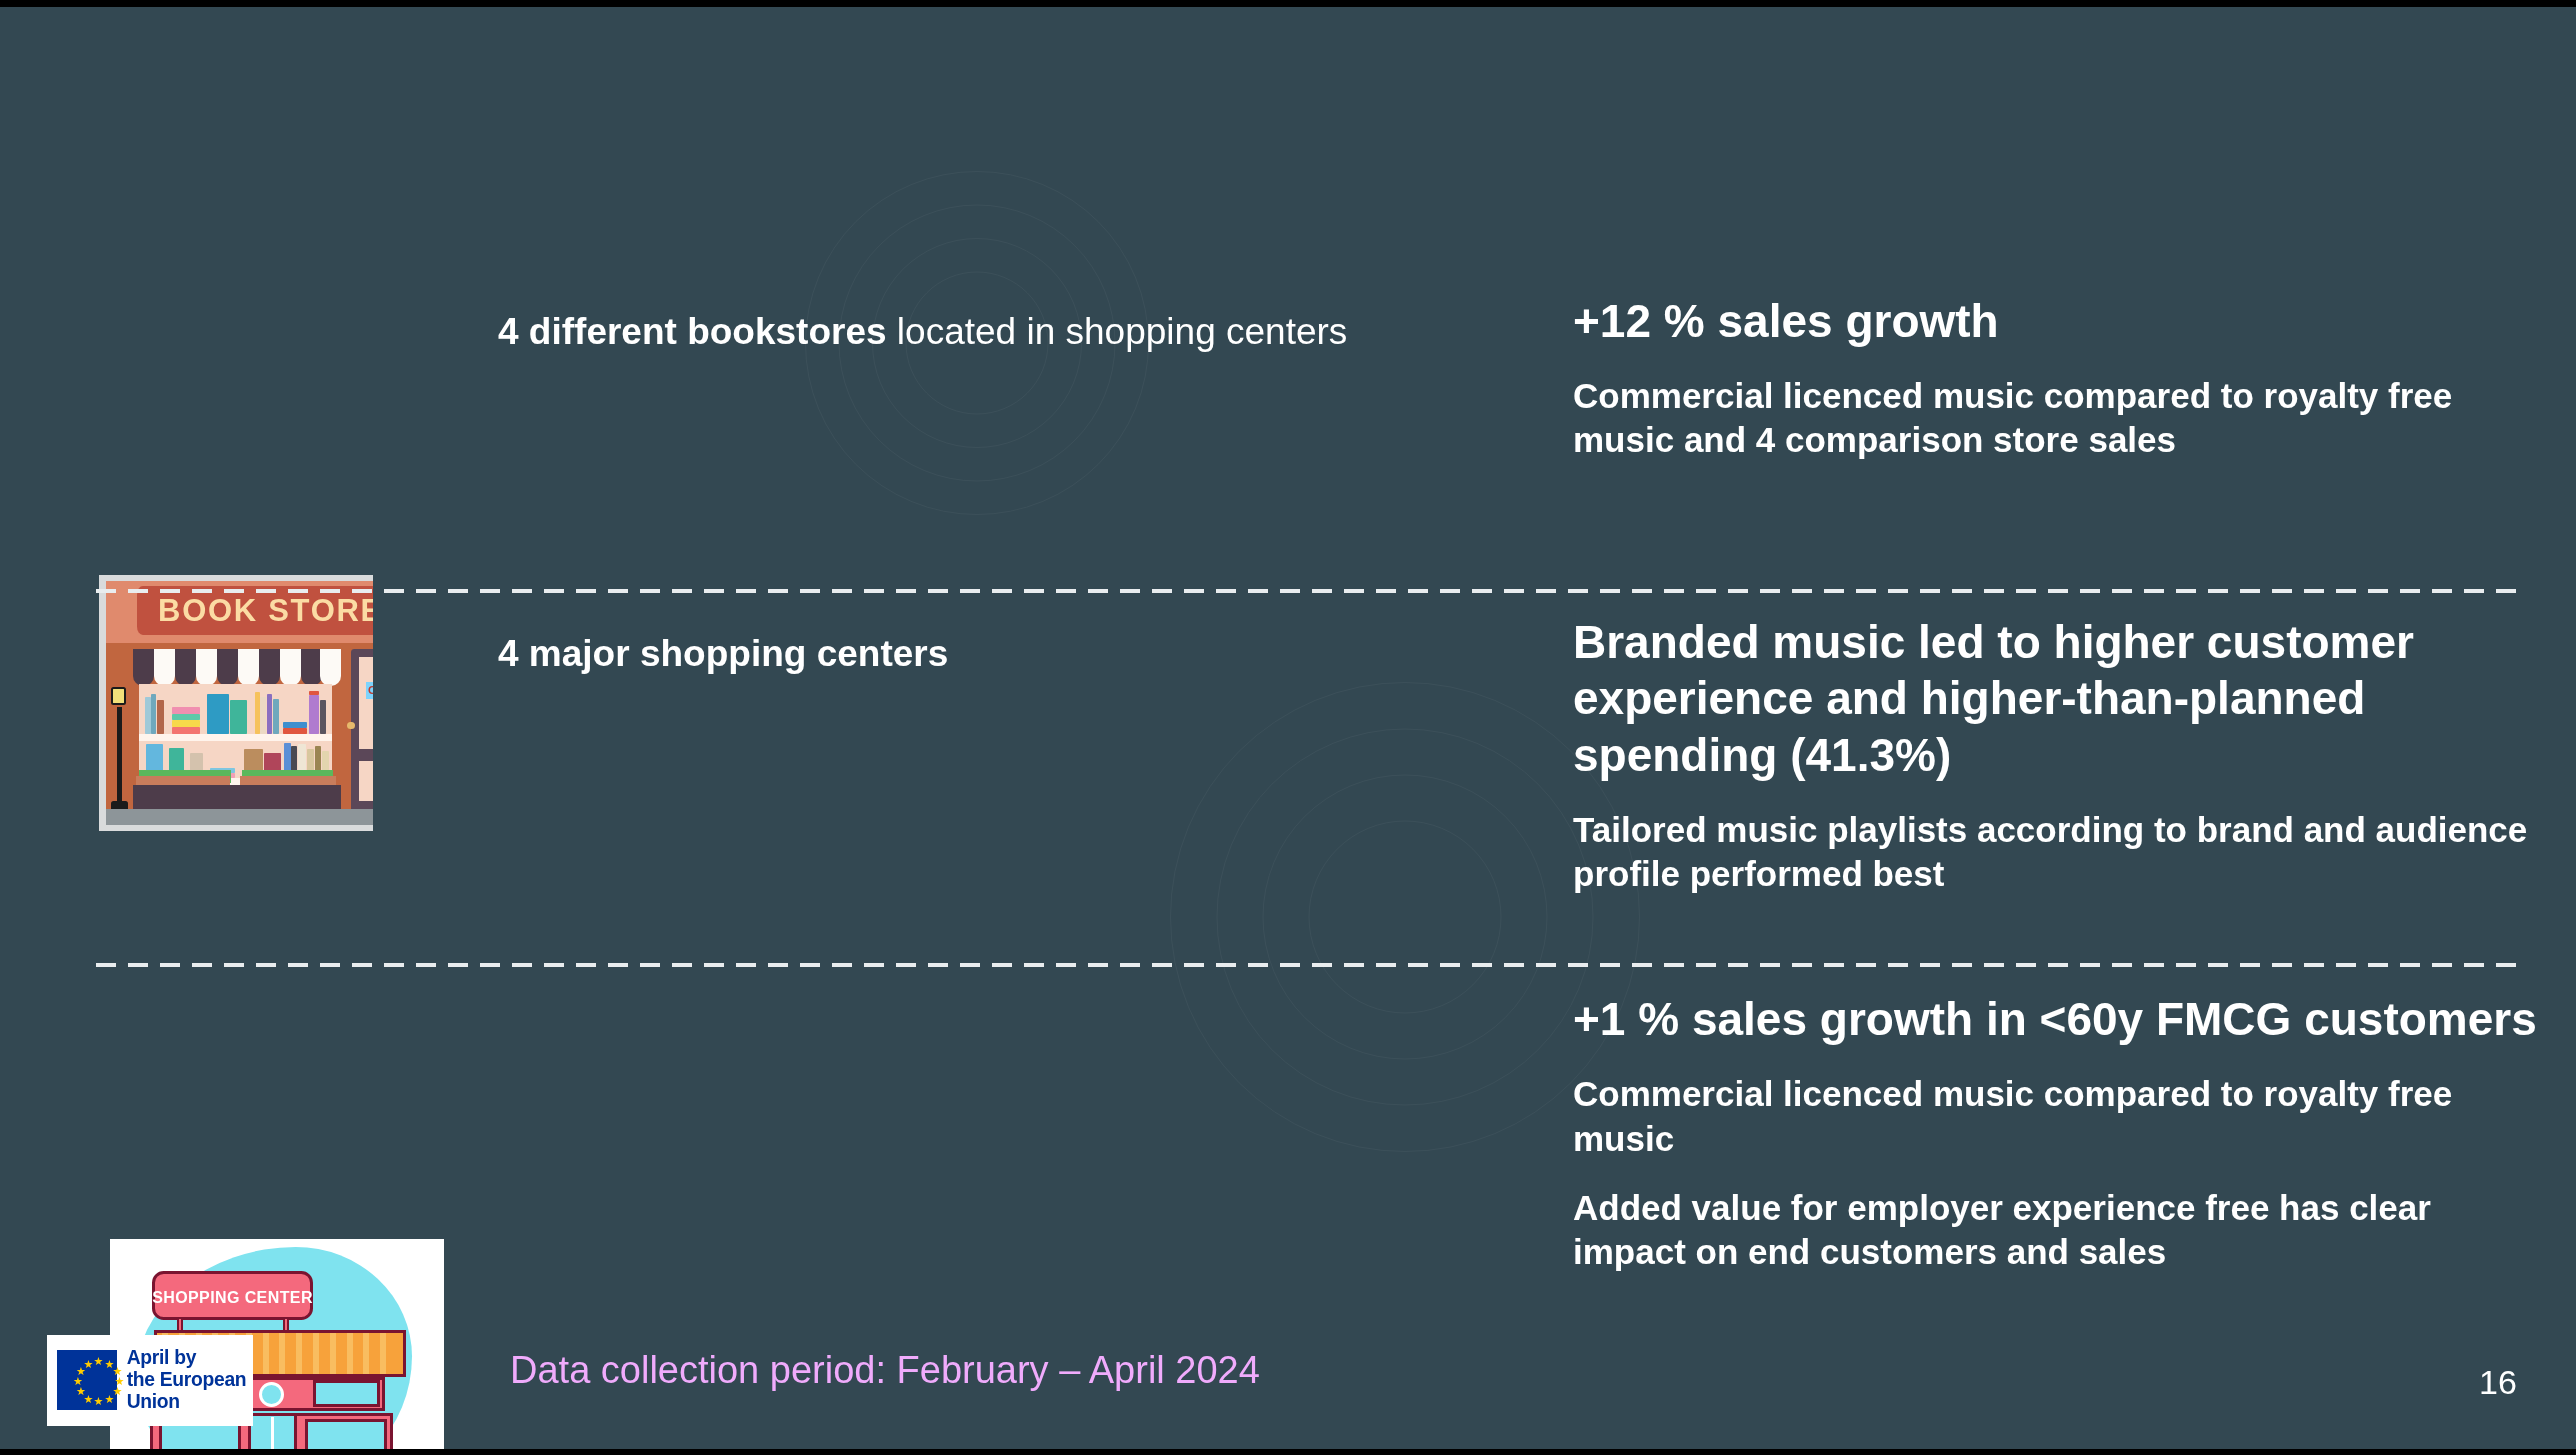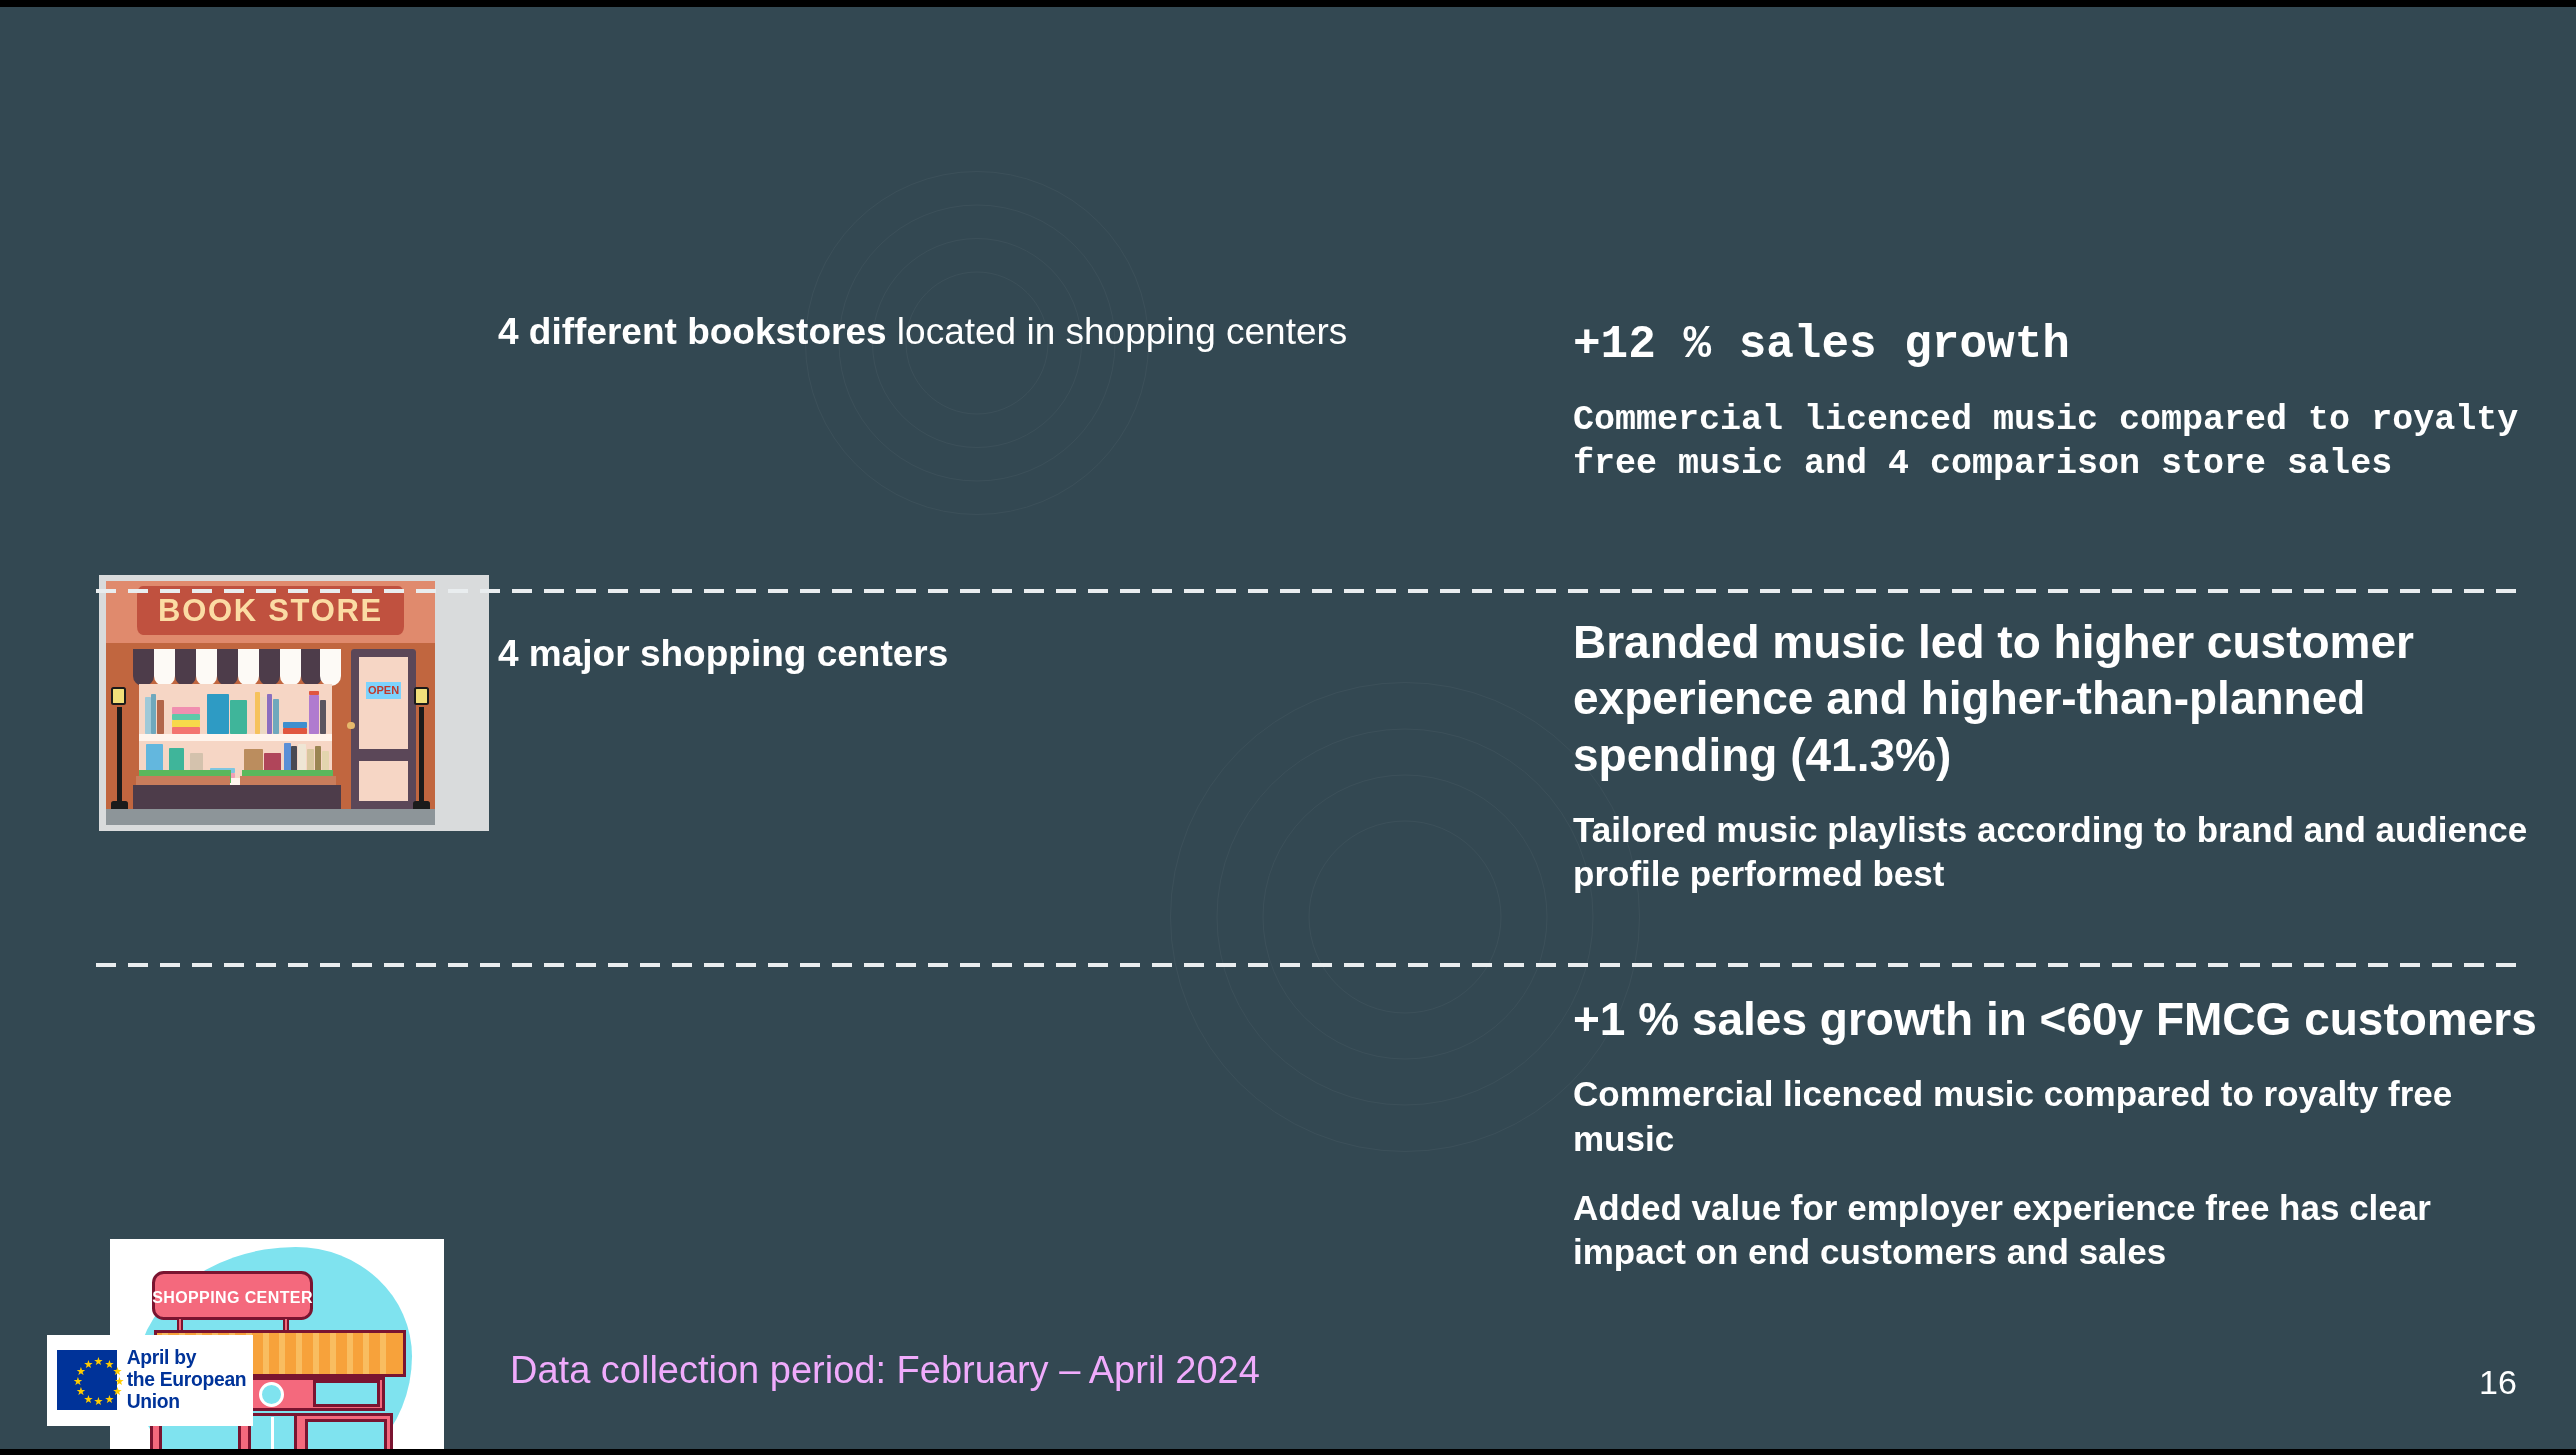--- a/index.html
+++ b/index.html
@@ -75,21 +75,21 @@
   #datanote {
     position:absolute; left:510px; top:1342px;
     color:#f0abfc; font-size:38px; white-space:nowrap;
   }
   #pagenum {
     position:absolute; left:2479px; top:1356px;
     color:#ffffff; font-size:34px;
   }
 
   
-  #bookstore { left:99px; top:291px; width:390px; height:256px; background:#d9dbdc; }
+  #bookstore { left:99px; top:291px; width:274px; height:256px; background:#d9dbdc; }
   .bs-wall { position:absolute; left:6.7px; top:5.9px; width:329px; height:228px; background:#c1663f; }
   .bs-signband { position:absolute; left:6.7px; top:5.9px; width:329px; height:62px; background:#e08a6d; }
   .bs-signplate { position:absolute; left:38px; top:11.7px; width:267px; height:49px; background:#c0513f; border-radius:5.9px/8.4px; }
   .bs-signtext {
     position:absolute; left:38px; top:11.7px; width:267px; height:49px;
     color:#fbdca4; font-size:31px; font-weight:bold; letter-spacing:1.7px;
     display:flex; align-items:center; justify-content:center;
   }
   .bs-awning { position:absolute; left:34px; top:74px; width:208px; height:37px; }
   .bs-awning b {
@@ -239,21 +239,21 @@
           <div class="pole"></div>
           <div class="foot"></div>
       </div>
       <div class="bs-ground"></div>
     </div>
 
     <div class="midcol" style="left:498px; top:25px; width:990px;">
       <b>4 different bookstores</b><span> located in shopping centers</span>
     </div>
 
-    <div class="rightcol" style="top:33px;font-family:Liberation Mono, monospace;">
+    <div class="rightcol" style="top:9px;">
       <div class="headline">+12 % sales growth</div>
       <div class="gap"></div>
       <div class="sub">Commercial licenced music compared to royalty free music and 4 comparison store sales</div>
     </div>
   </div>
 
   <div class="divider" id="div1"></div>
 
   <div class="row" id="row2">
 

